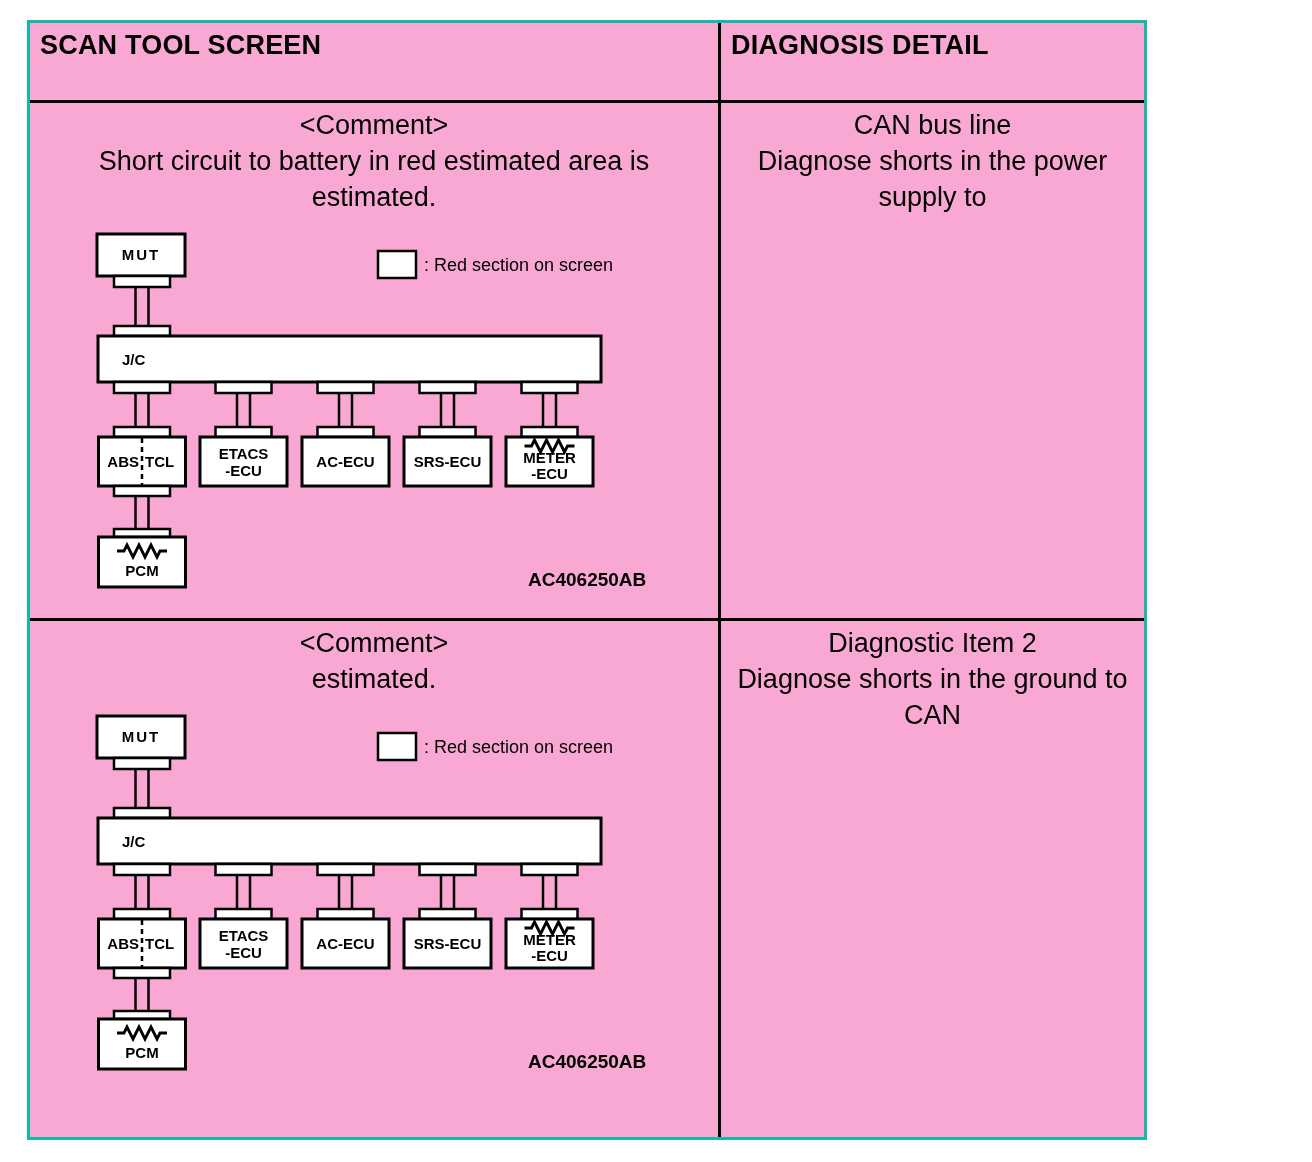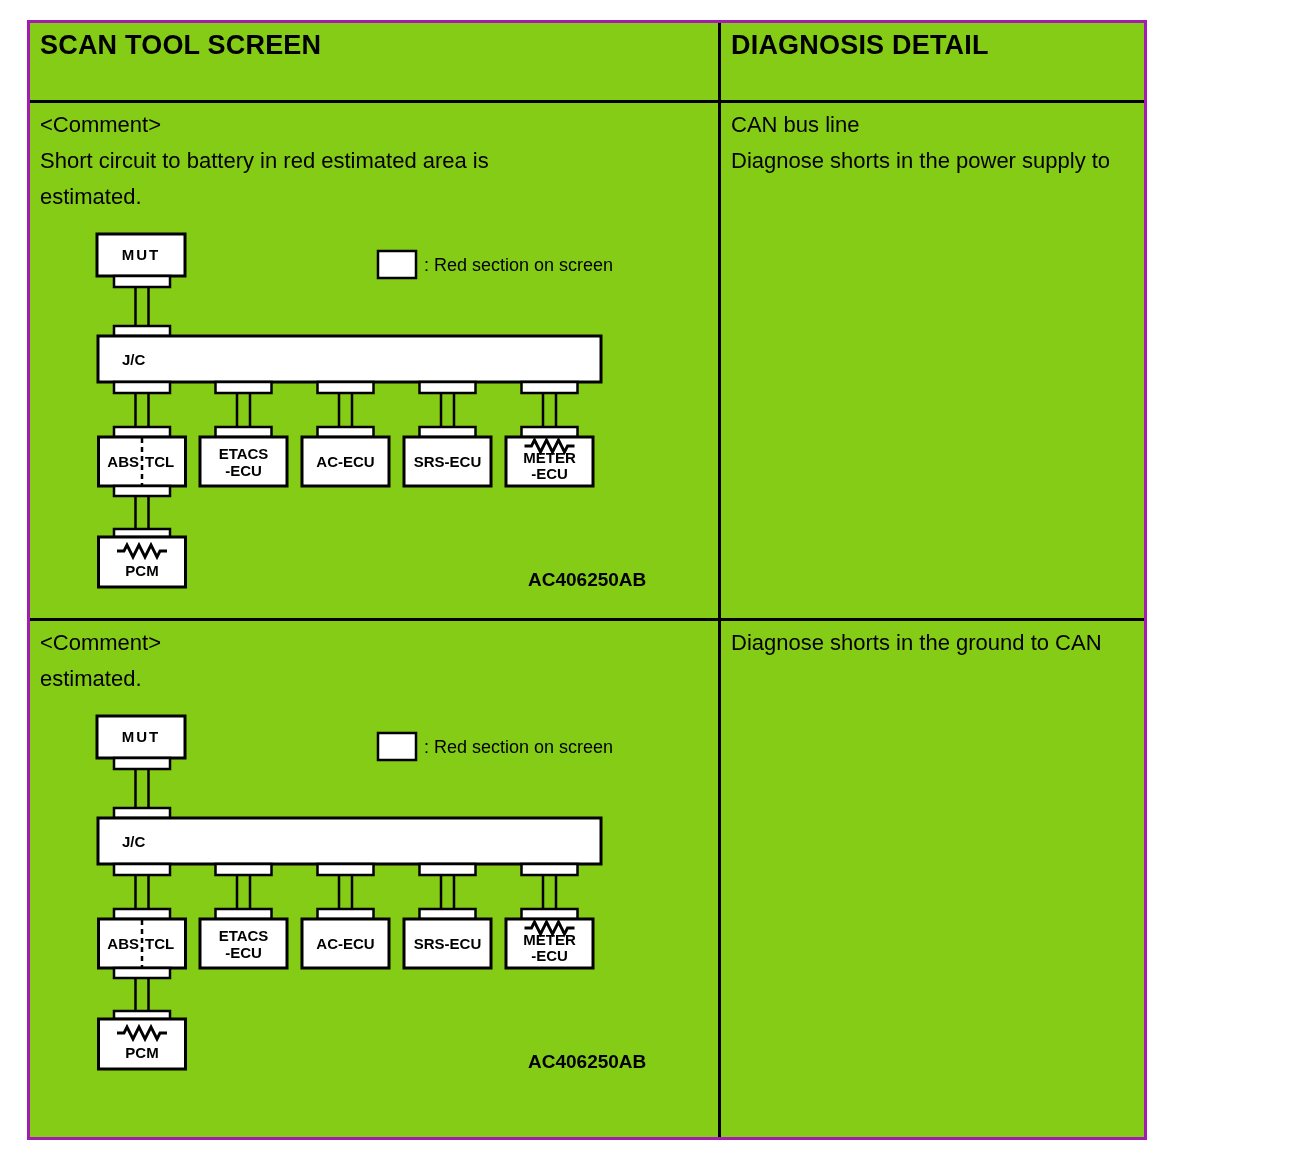--- a/index.html
+++ b/index.html
@@ -2,31 +2,31 @@
 <html><head>
 <meta charset="utf-8">
 <style>
   html,body { margin:0; padding:0; }
   body {
     width:1312px; height:1162px; background:#ffffff; color:#000000;
     font-family:"Liberation Sans", sans-serif; position:relative; overflow:hidden;
   }
   .tbl {
     position:absolute; left:27px; top:20px; width:1120px; height:1120px;
-    border:3px solid #a21caf; box-sizing:border-box; background:#84cc16; overflow:hidden;
+    border:3px solid #14b8a6; box-sizing:border-box; background:#f9a8d4; overflow:hidden;
   }
   .row { display:flex; box-sizing:border-box; }
   .row.head  { height:77px; }
   .row.body1 { height:518px; border-top:3px solid #000; }
   .row.body2 { height:519px; border-top:3px solid #000; }
   .cell { box-sizing:border-box; padding:4px 10px; overflow:hidden; }
   .cell.left  { width:691px; border-right:3px solid #000; }
   .cell.right { flex:1; }
   .h   { font-size:27px; font-weight:700; line-height:36px; letter-spacing:0.2px; }
-  .txt { font-size:22px; font-weight:400; line-height:36px; }
+  .txt { font-size:27px; font-weight:400; line-height:36px;text-align:center; }
   svg.diagram { display:block; margin:14px 0 0 50px; }
   .box  { fill:#fff; stroke:#000; stroke-width:3; }
   .tab  { fill:#fff; stroke:#000; stroke-width:2.5; }
   .wire { stroke:#000; stroke-width:2.5; }
   .dash { stroke:#000; stroke-width:2.5; stroke-dasharray:5 4; }
   .res  { fill:none; stroke:#000; stroke-width:2.8; }
   .lbl  { font-family:"Liberation Sans", sans-serif; font-size:15px; font-weight:600; fill:#000; }
   .sp   { letter-spacing:2px; }
   .leg  { font-family:"Liberation Sans", sans-serif; font-size:18px; font-weight:500; fill:#000; }
   .code { font-family:"Liberation Sans", sans-serif; font-size:19px; font-weight:700; fill:#000; }
@@ -232,17 +232,18 @@
         </g>
         <g>
           <rect class="box" x="8.5" y="308" width="87" height="50"></rect>
           <path class="res" d="M27 322 h7 l3 -6 l6 12 l6 -12 l6 12 l6 -12 l6 12 l3 -6 h7"></path>
           <text class="lbl" x="52" y="347" text-anchor="middle">PCM</text>
         </g>
         <text class="code" x="438" y="357">AC406250AB</text>
       </svg>
     </div>
     <div class="cell right">
+      <div class="txt">Diagnostic Item 2</div>
       <div class="txt">Diagnose shorts in the ground to CAN</div>
     </div>
   </div>
 
 </div>
 
 </body></html>

